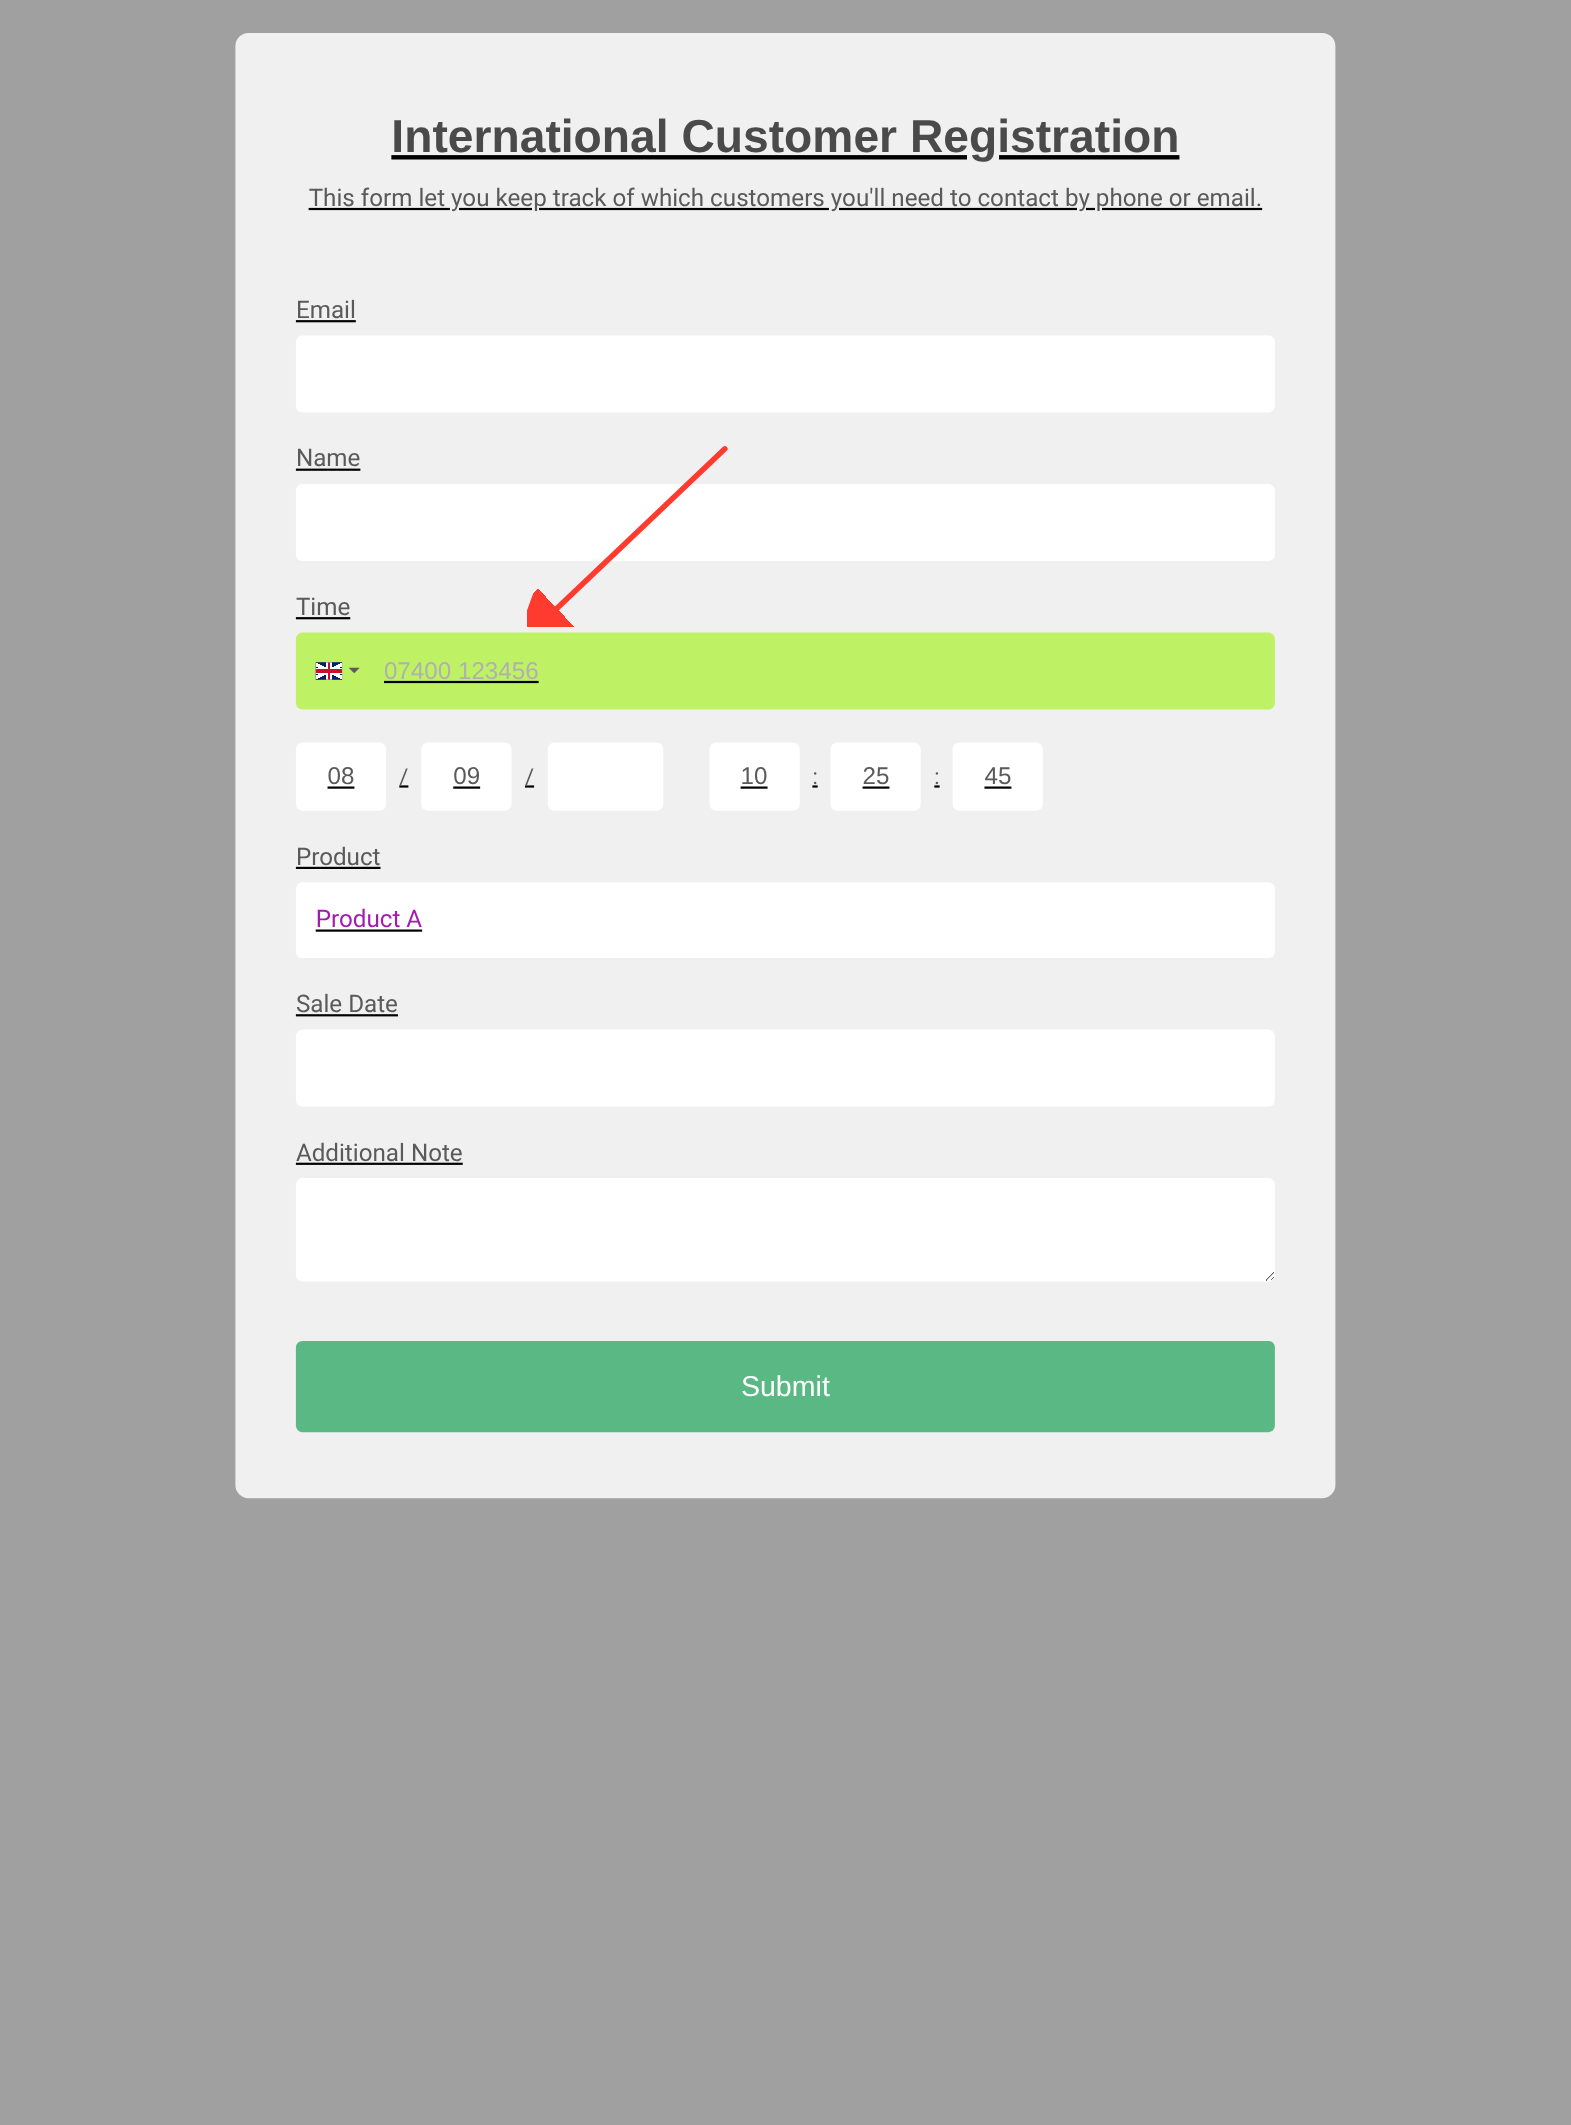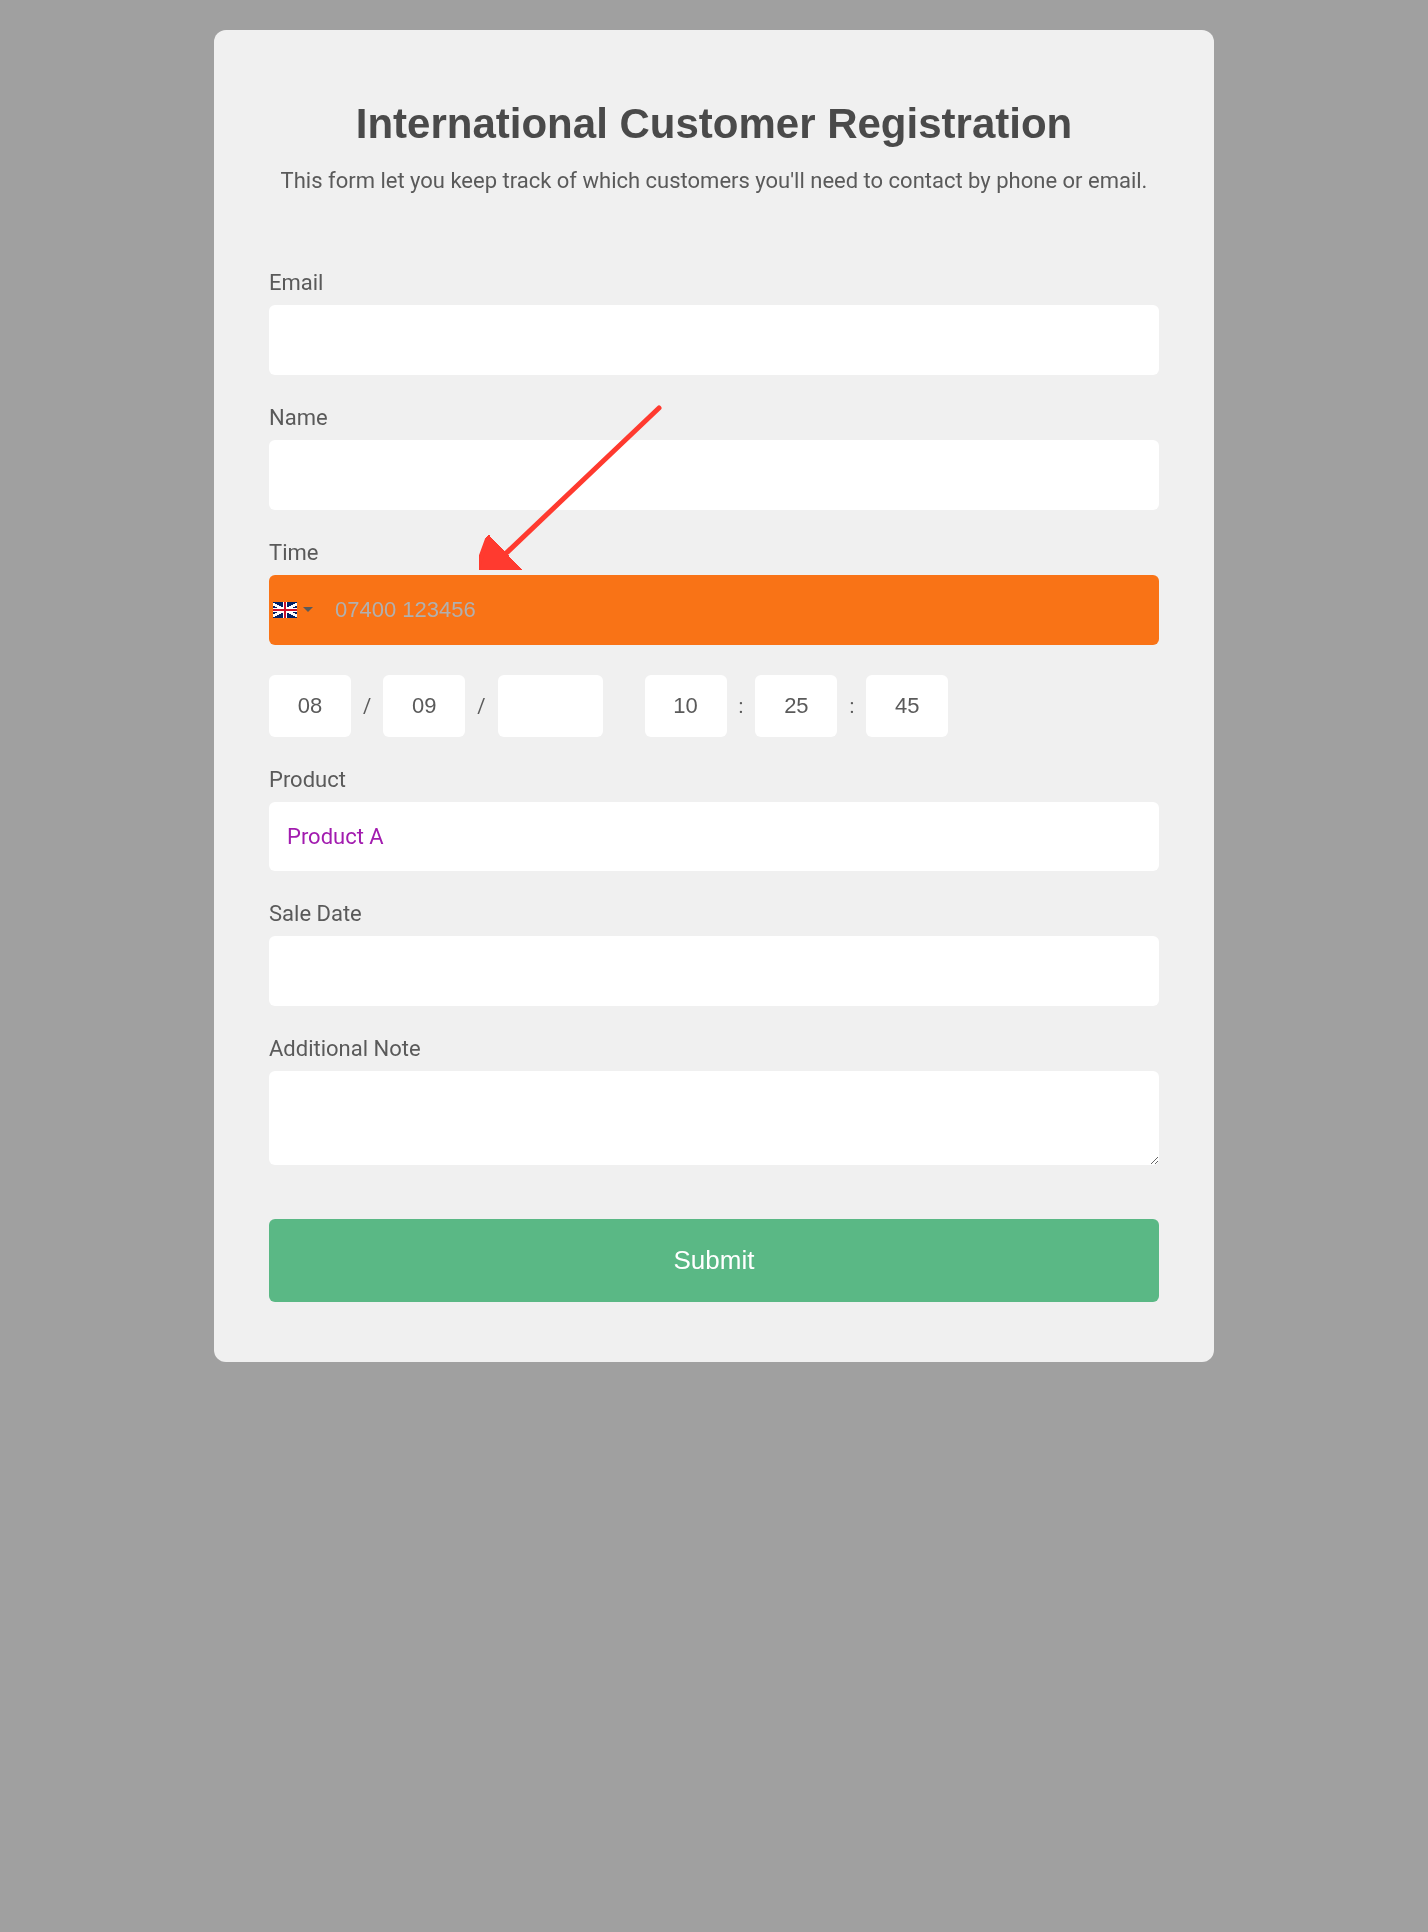--- a/index.html
+++ b/index.html
@@ -55,23 +55,23 @@
       font-size: 22px;
       color: #4a4a4a;
       outline: none;
     }
     .form-input::placeholder {
       color: #b0b0b0;
     }
     .phone-input-wrap {
       display: flex;
       align-items: center;
-      background: #f97316;
-      border-radius: 6px;
-      padding: 0 4px;
+      background: #bef264;
+      border-radius: 6px;
+      padding: 0 18px;
     }
     .flag-selector {
       display: flex;
       align-items: center;
       gap: 6px;
       cursor: pointer;
       padding: 22px 10px 22px 0;
     }
     .flag-uk {
       width: 24px;
@@ -177,20 +177,21 @@
       cursor: pointer;
       margin-top: 20px;
     }
     .annotation-arrow {
       position: absolute;
       pointer-events: none;
       z-index: 100;
     }
     .form-card {
       position: relative;
+      text-decoration: underline;
     }
   </style>
 </head>
 <body>
 
 <div class="form-card">
 
   <h1 class="form-title">International Customer Registration</h1>
   <p class="form-subtitle">This form let you keep track of which customers you'll need to contact by phone or email.</p>
 

